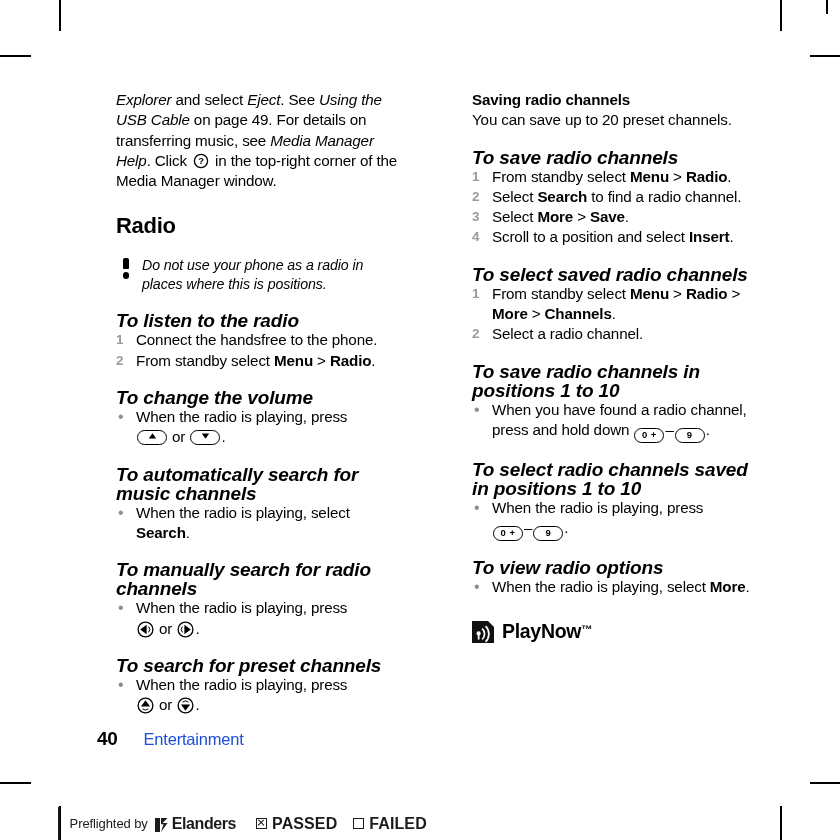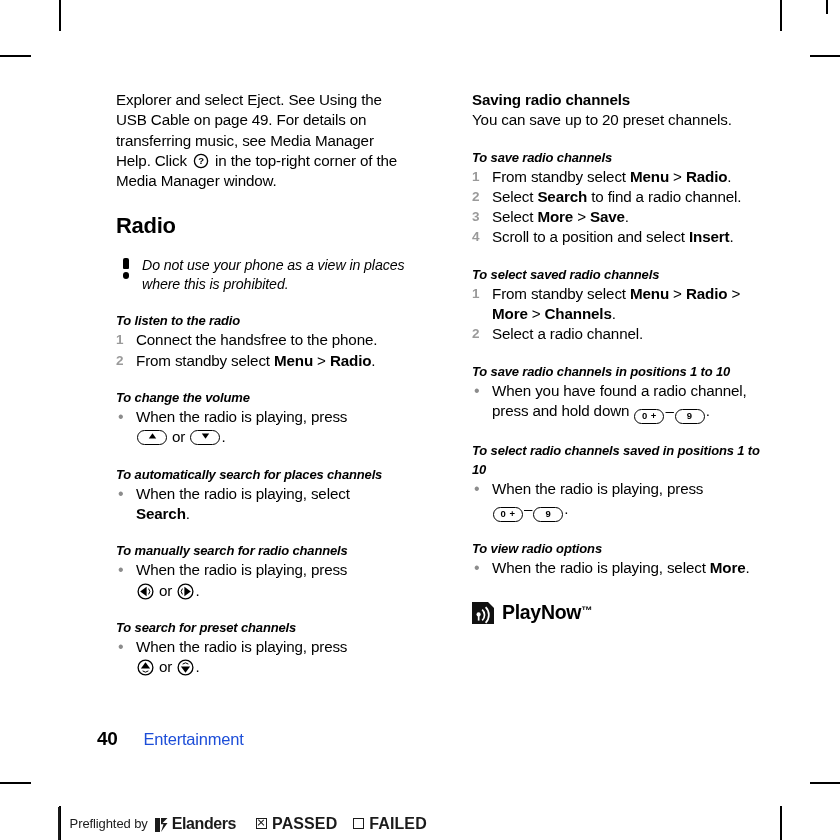--- a/index.html
+++ b/index.html
@@ -48,42 +48,42 @@
   .col-left  { left: 0px; }
   .col-right { left: 356px; }
 
   p, h2, h3, h4 { margin: 0; }
 
   .body-text {
     font-size: 15.2px;
     line-height: 20.3px;
     letter-spacing: -0.15px;
   }
-  .italic { }
+  .italic { font-style: italic; }
   .bold   { font-weight: bold; }
 
   
   .h-section {
     font-size: 22px;
     font-weight: bold;
     line-height: 26px;
     letter-spacing: -0.3px;
     margin-top: 22px;
     margin-bottom: 8px;
   }
   
   .h-sub {
     font-size: 15.2px;
     font-weight: bold;
     line-height: 20.3px;
     letter-spacing: -0.15px;
   }
   
   .h-proc {
-    font-size: 13px;
+    font-size: 19px;
     font-weight: bold;
     font-style: italic;
     line-height: 19px;
     letter-spacing: -0.15px;
   }
 
   .gap-block { margin-top: 17px; }
 
   
   .note {
@@ -321,21 +321,21 @@
               <text x="8" y="11.4" font-family="Liberation Sans, sans-serif" font-size="9.5" font-weight="bold" text-anchor="middle" fill="#000">?</text>
             </svg></span><span> in the top-right corner of the Media Manager window.</span></p>
 
       <h2 class="h-section">Radio</h2>
 
       <div class="note">
         <div class="warn-icon">
           <div class="bar"></div>
           <div class="dot"></div>
         </div>
-        <p class="note-text">Do not use your phone as a view in places where this is prohibited.</p>
+        <p class="note-text">Do not use your phone as a radio in places where this is positions.</p>
       </div>
 
       <div class="gap-block">
         <h3 class="h-proc">To listen to the radio</h3>
         <ol class="steps">
           <li><span class="marker">1</span><span>Connect the handsfree to the phone.</span></li>
           <li><span class="marker">2</span><span>From standby select </span><span class="bold">Menu</span><span> &gt; </span><span class="bold">Radio</span><span>.</span></li>
         </ol>
       </div>
 
@@ -347,21 +347,21 @@
                   <polygon points="5.5,2.2 9.2,7.6 1.8,7.6" fill="#000"></polygon>
                 </svg></span>
             <span>or</span>
             <span class="key"><svg width="11" height="10" viewBox="0 0 11 10">
                   <polygon points="5.5,7.8 1.8,2.4 9.2,2.4" fill="#000"></polygon>
                 </svg></span><span>.</span></li>
         </ul>
       </div>
 
       <div class="gap-block">
-        <h3 class="h-proc">To automatically search for places channels</h3>
+        <h3 class="h-proc">To automatically search for music channels</h3>
         <ul class="steps">
           <li><span class="marker">•</span><span>When the radio is playing, select </span><span class="bold">Search</span><span>.</span></li>
         </ul>
       </div>
 
       <div class="gap-block">
         <h3 class="h-proc">To manually search for radio channels</h3>
         <ul class="steps">
           <li><span class="marker">•</span><span>When the radio is playing, press</span><br>
             <span class="roundkey"><svg width="17" height="17" viewBox="0 0 17 17">

